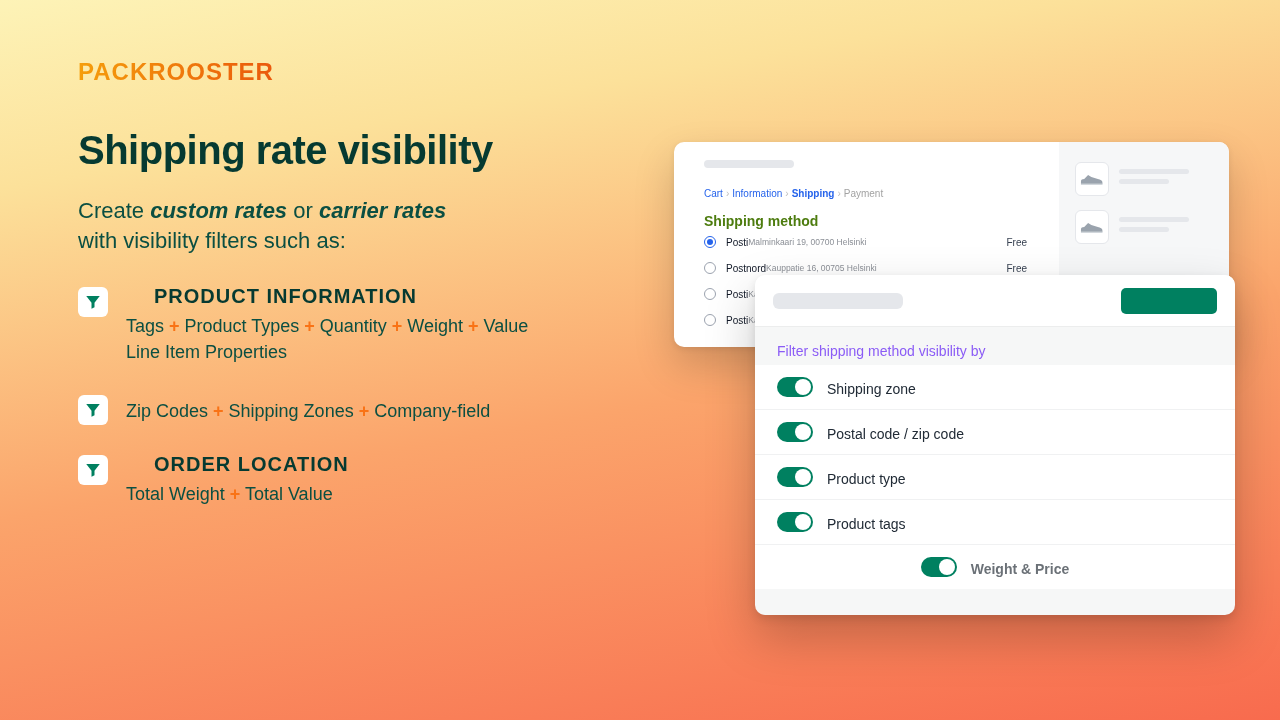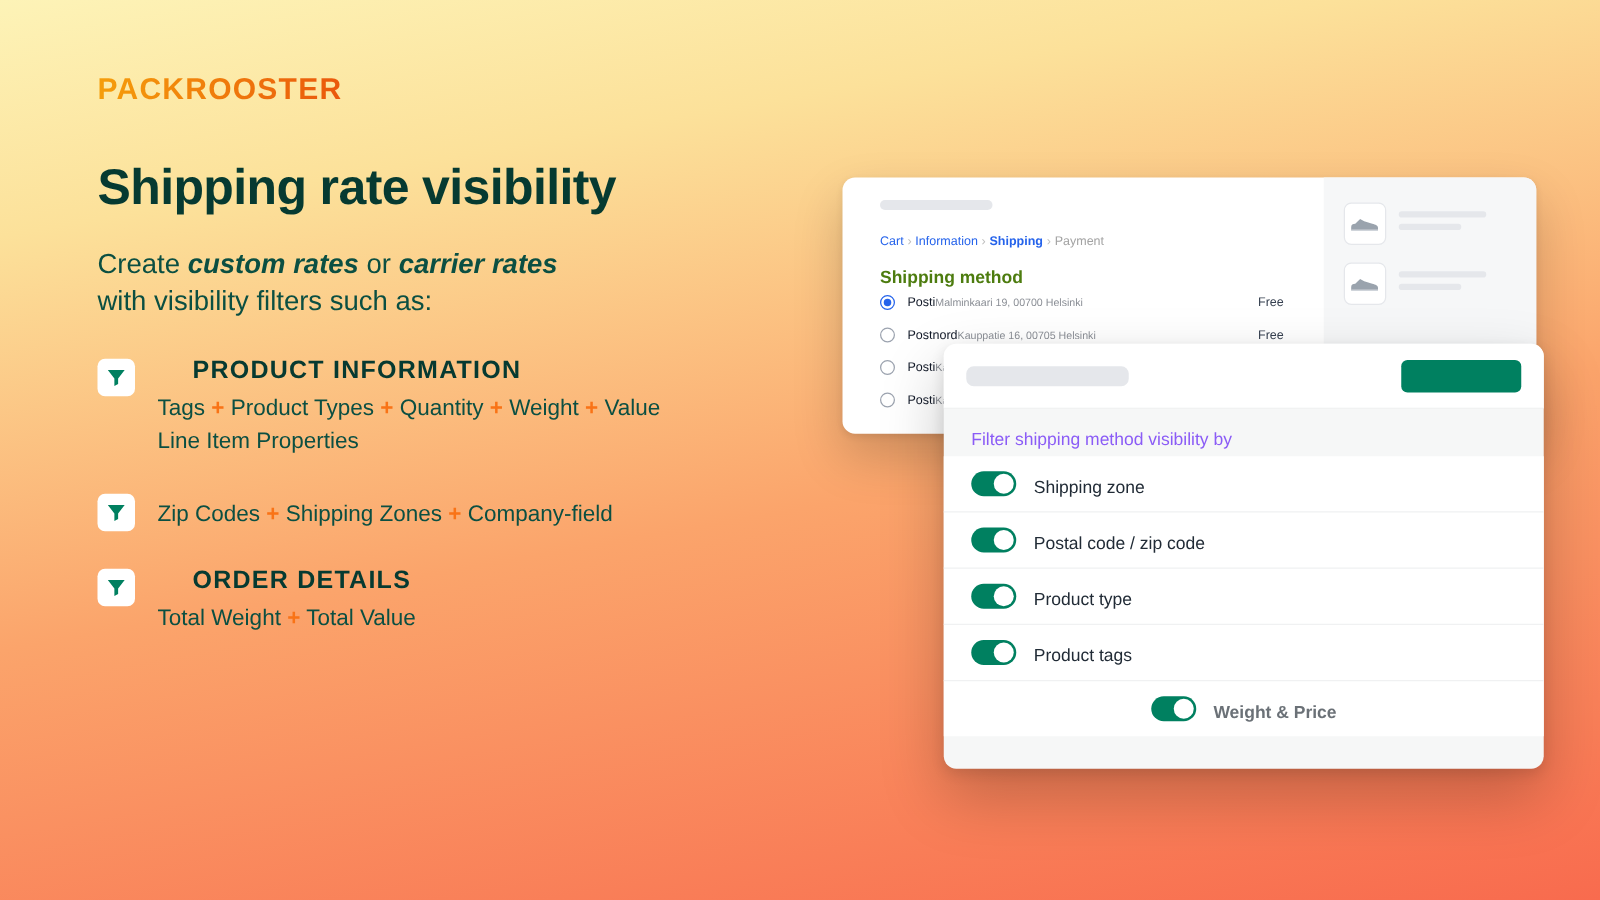--- a/index.html
+++ b/index.html
@@ -116,21 +116,21 @@
             <div class="grp-body">Zip Codes <span class="plus">+</span> Shipping Zones <span class="plus">+</span> Company-field</div>
           </div>
         </div>
         <div class="grp">
           <div class="filter-badge">
             <svg viewBox="0 0 24 24">
               <path fill="#008060" d="M3 4h18l-7 9v6l-4 2v-8L3 4z"></path>
             </svg>
           </div>
           <div>
-            <div class="grp-title">ORDER DETAILS</div>
+            <div class="grp-title">ORDER LOCATION</div>
             <div class="grp-body">Total Weight <span class="plus">+</span> Total Value</div>
           </div>
         </div>
       </div>
   </div>
 
   <div class="checkout">
     <div class="checkout-left">
       <div class="sk" style="width:90px;height:8px;"></div>
       <div class="crumbs">

